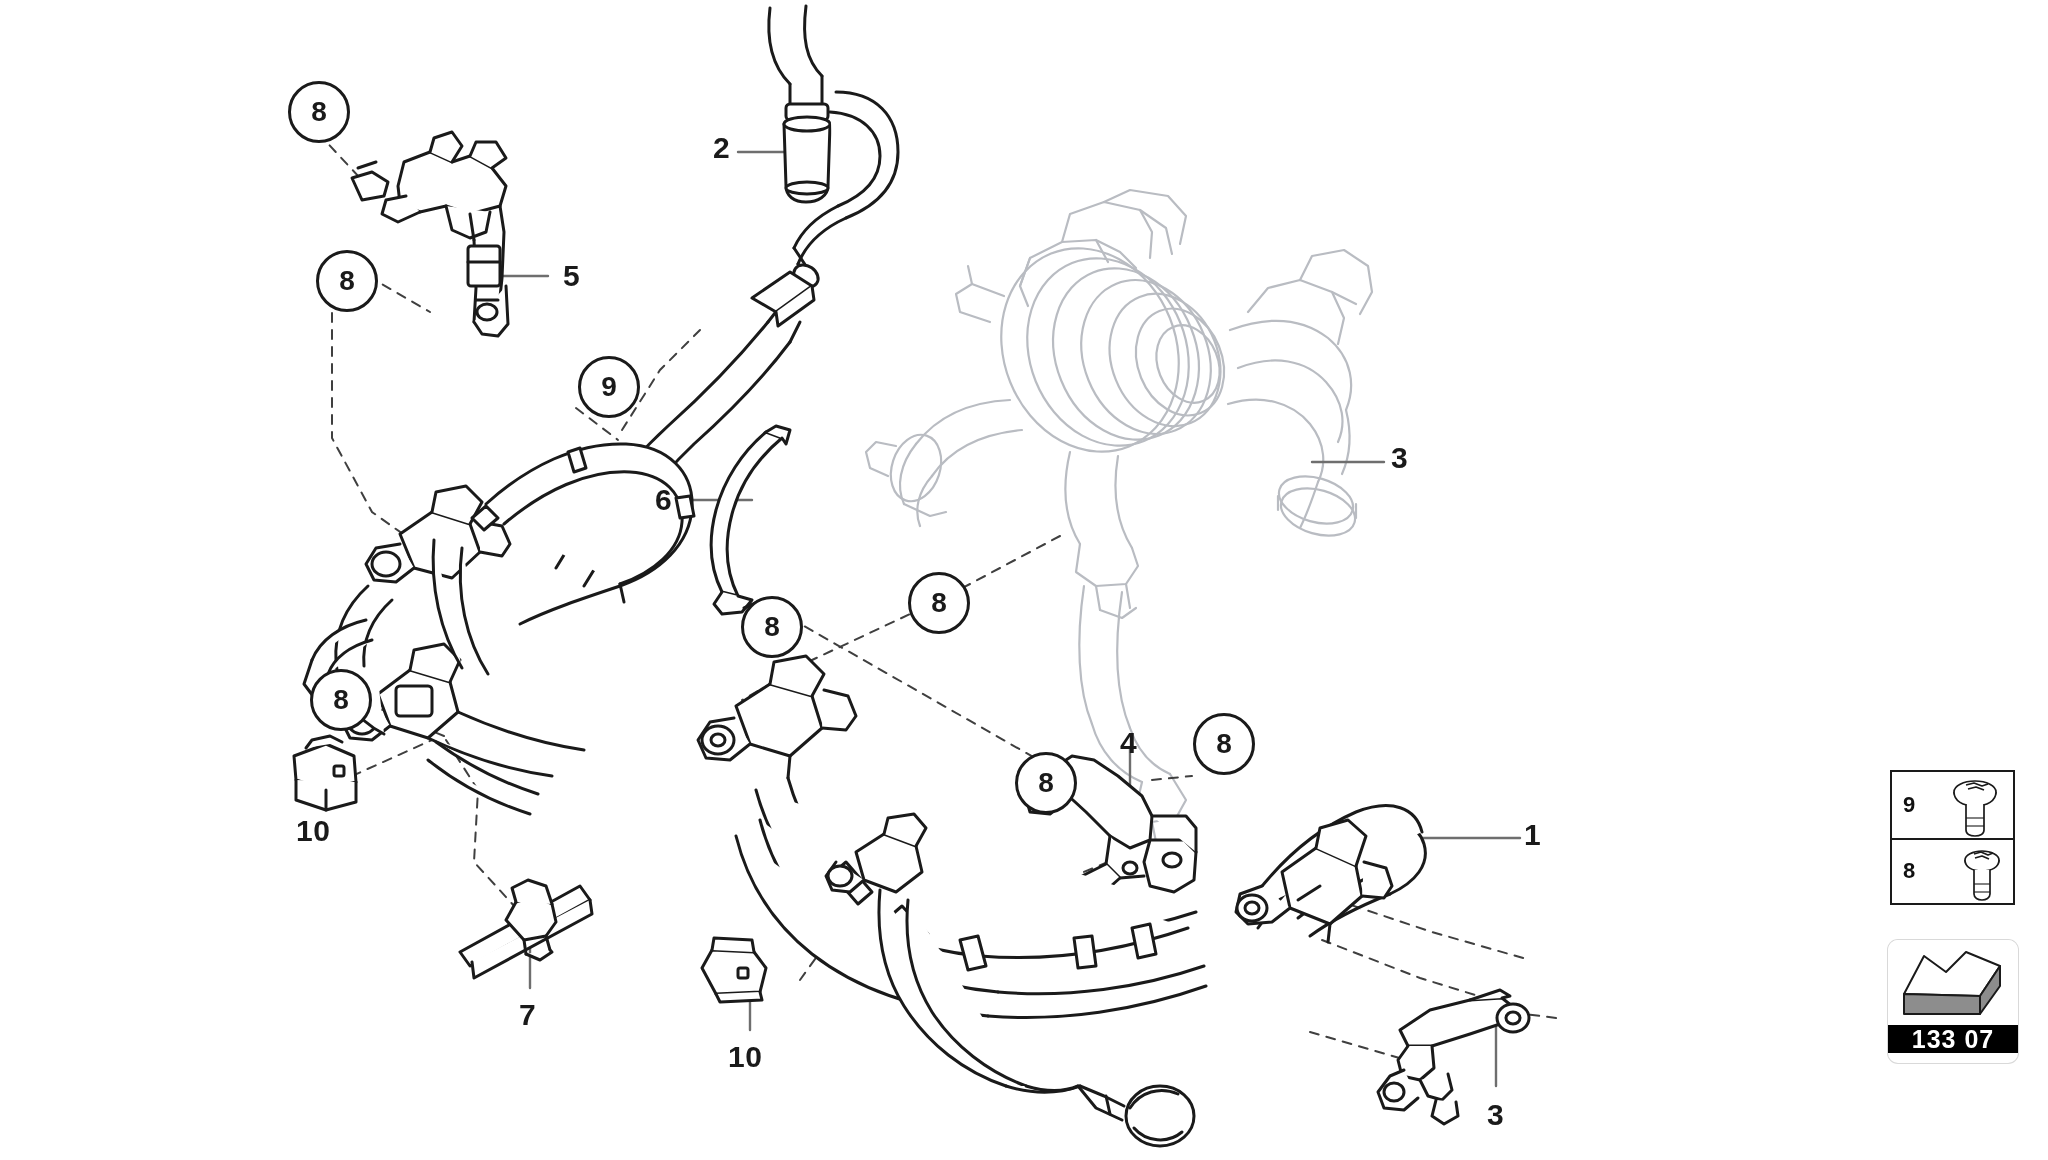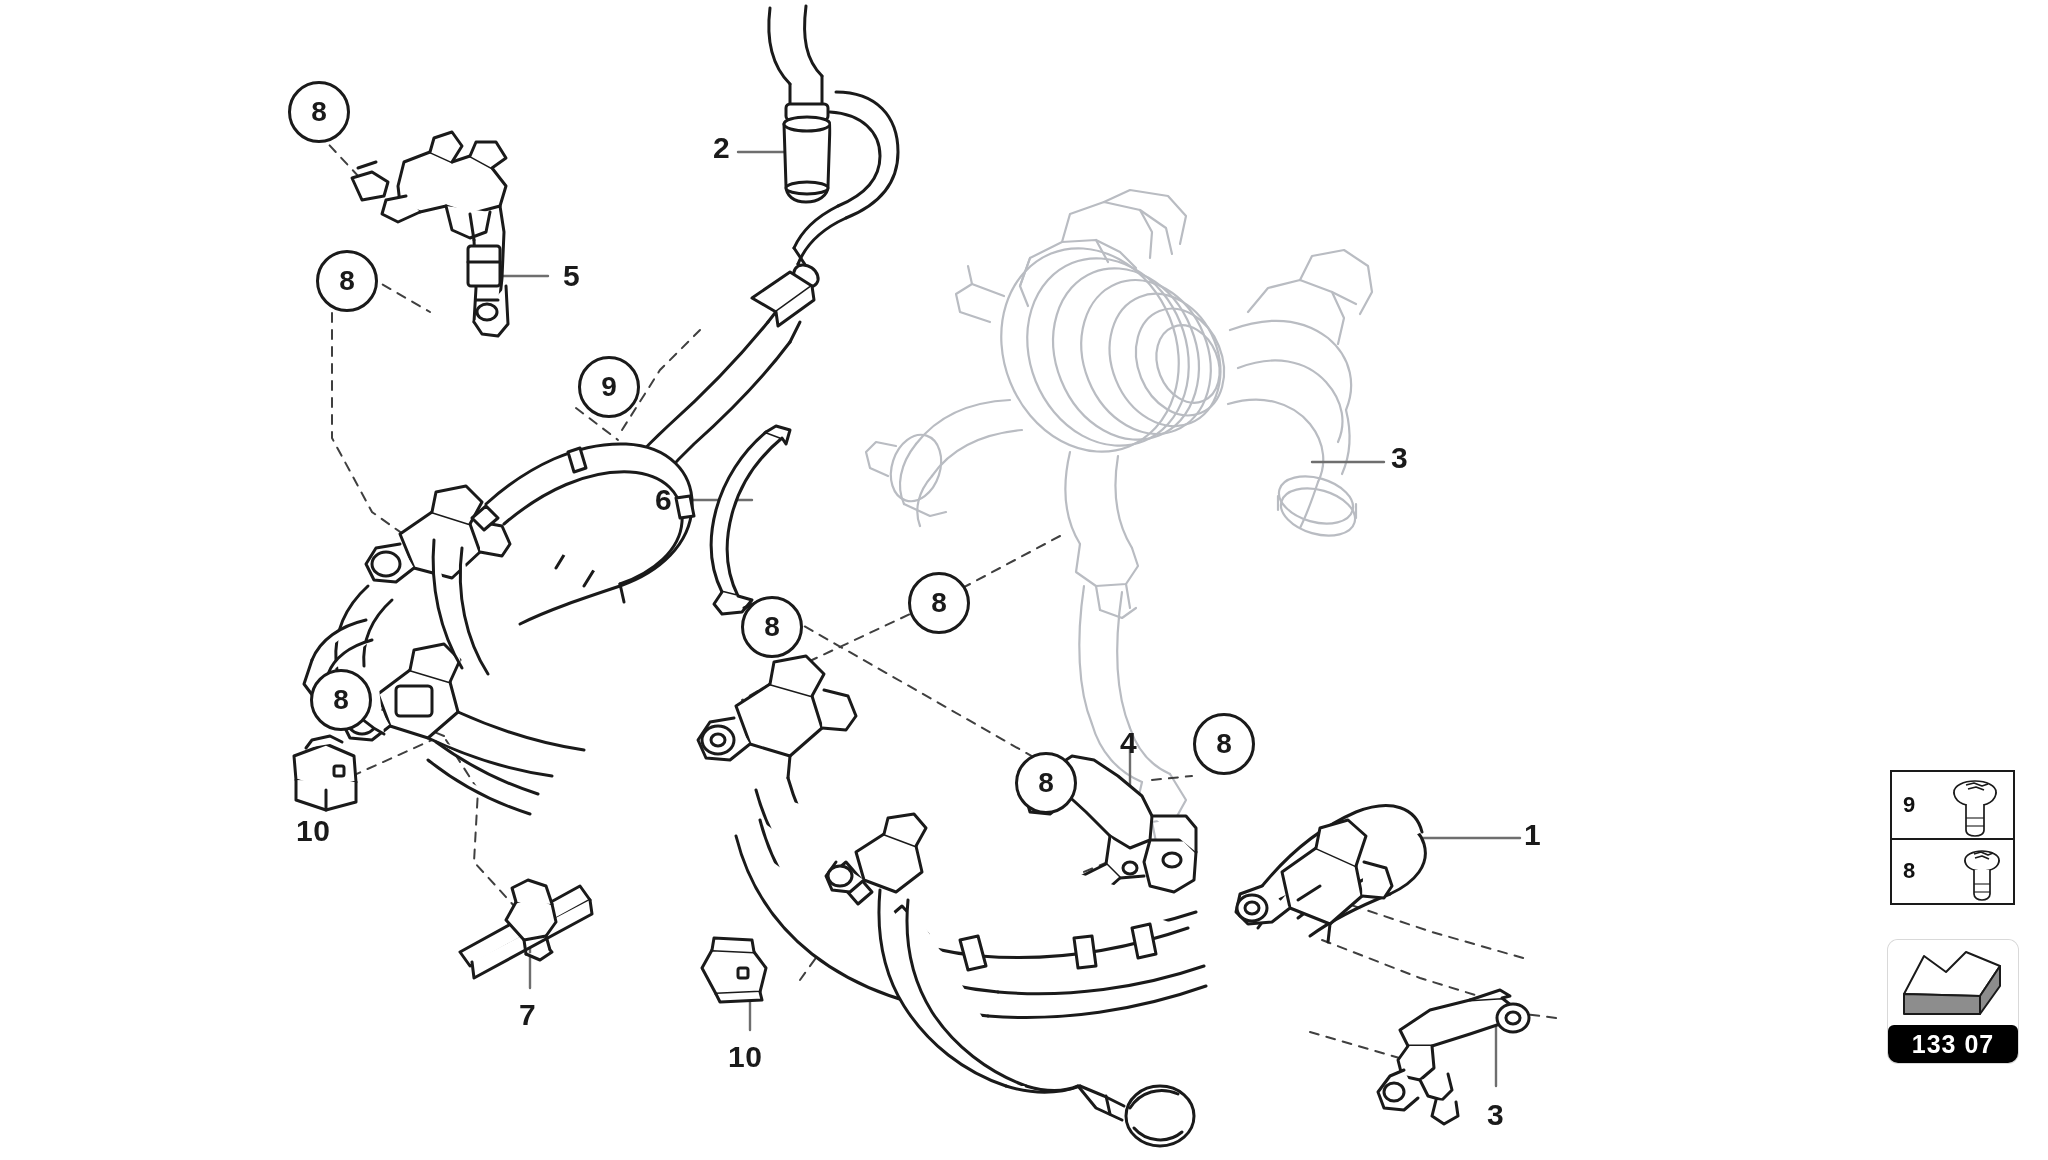--- a/index.html
+++ b/index.html
@@ -21,23 +21,23 @@
               display:flex;align-items:center;}
   .legend-row+.legend-row{border-top:2px solid #1a1a1a;}
   .legend-idx{width:34px;text-align:center;font-weight:bold;font-size:22px;color:#111;}
   .legend-art{flex:1;height:100%;position:relative;}
 
   
   #badge{position:absolute;left:1888px;top:940px;width:130px;height:123px;
          border-radius:10px;overflow:hidden;background:#fff;
          box-shadow:0 0 0 1px #d9d9d9;}
   #badge-art{position:relative;height:85px;background:#fff;}
-  #badge-label{height:38px;background:#000;color:#fff;display:flex;
+  #badge-label{height:28px;background:#000;color:#fff;display:flex;
                align-items:center;justify-content:center;
-               font-weight:bold;font-size:25px;letter-spacing:1px;border-radius:6px;}
+               font-weight:bold;font-size:25px;letter-spacing:1px;}
 </style>
 </head>
 <body>
 
 <div id="stage">
 
   <svg class="layer" viewBox="0 0 2048 1160">
     <g fill="none" stroke="#b9bcc2" stroke-width="2.2" stroke-linecap="round" stroke-linejoin="round">
 
       <ellipse cx="1090" cy="350" rx="86" ry="104" transform="rotate(-22 1090 350)"></ellipse>

